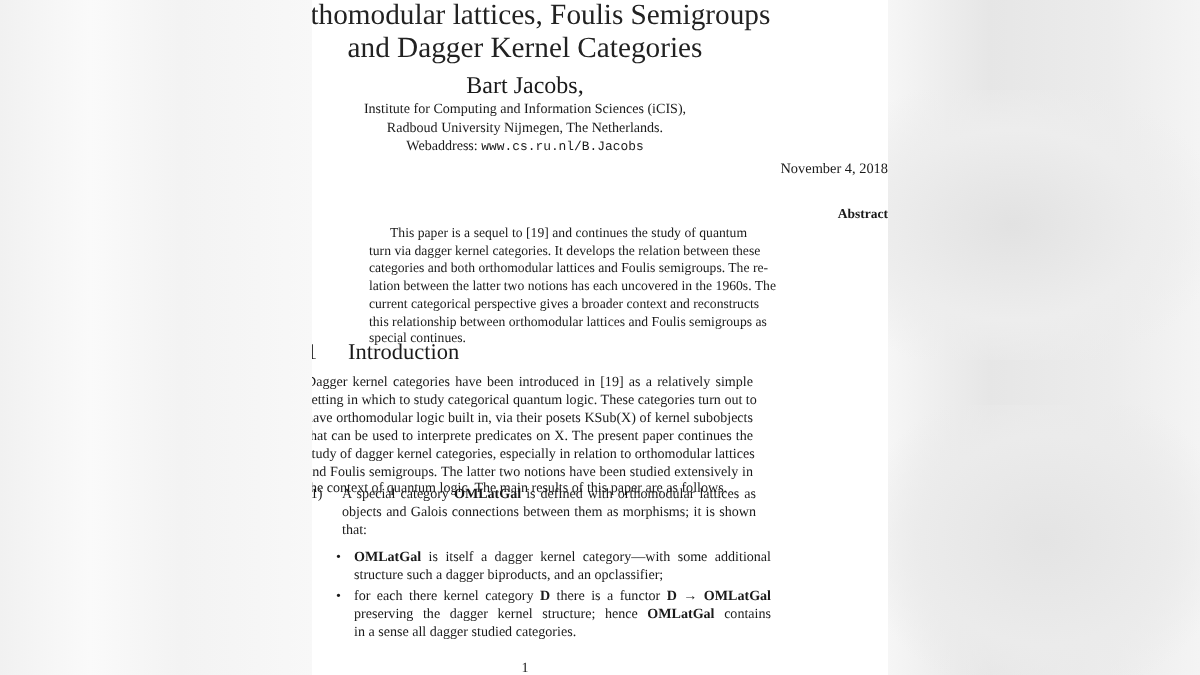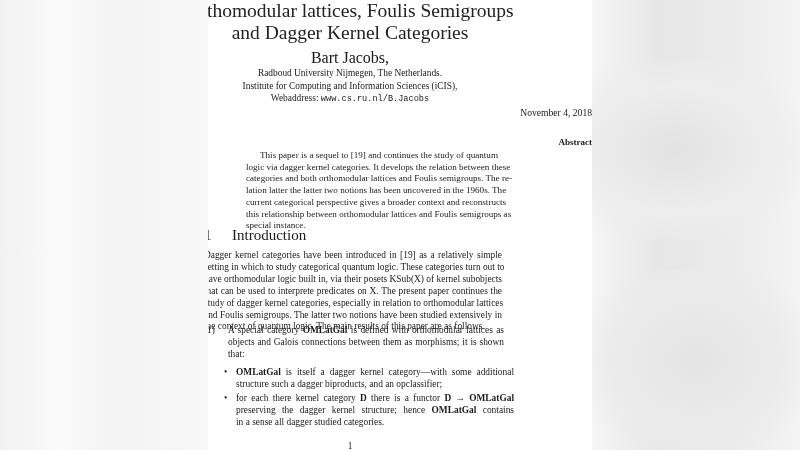--- a/index.html
+++ b/index.html
@@ -64,39 +64,39 @@
   <div style="position:absolute; left:-100px; top:0; width:484px; height:450px;">
 
     <div class="title">
       <div>Orthomodular lattices, Foulis Semigroups</div>
       <div>and Dagger Kernel Categories</div>
     </div>
 
     <div class="author">Bart Jacobs,</div>
 
     <div class="affil">
+      <div>Institute for Computing and Information Sciences (iCIS),</div>
       <div>Radboud University Nijmegen, The Netherlands.</div>
-      <div>Institute for Computing and Information Sciences (iCIS),</div>
       <div>
         <span>Webaddress: </span><span class="mono">www.cs.ru.nl/B.Jacobs</span>
       </div>
     </div>
 
     <div class="date">November 4, 2018</div>
 
     <div class="abs-title">Abstract</div>
 
     <div class="abs-body">
       <span class="line" style="text-indent:14px">This paper is a sequel to [19] and continues the study of quantum</span>
-      <span class="line" style="text-indent:0">logic via dagger kernel categories. It develops the relation between these</span>
+      <span class="line" style="text-indent:0">turn via dagger kernel categories. It develops the relation between these</span>
       <span class="line" style="text-indent:0">categories and both orthomodular lattices and Foulis semigroups. The re-</span>
-      <span class="line" style="text-indent:0">lation latter the latter two notions has been uncovered in the 1960s. The</span>
+      <span class="line" style="text-indent:0">lation between the latter two notions has each uncovered in the 1960s. The</span>
       <span class="line" style="text-indent:0">current categorical perspective gives a broader context and reconstructs</span>
       <span class="line" style="text-indent:0">this relationship between orthomodular lattices and Foulis semigroups as</span>
-      <span style="display:block;text-indent:0">special instance.</span>
+      <span style="display:block;text-indent:0">special continues.</span>
     </div>
 
     <div class="sec-head">
       <span class="sec-num">1</span><span>Introduction</span>
     </div>
 
     <div class="body-text">
       <span class="line">Dagger kernel categories have been introduced in [19] as a relatively simple</span>
       <span class="line">setting in which to study categorical quantum logic. These categories turn out to</span>
       <span class="line">have orthomodular logic built in, via their posets KSub(X) of kernel subobjects</span>

